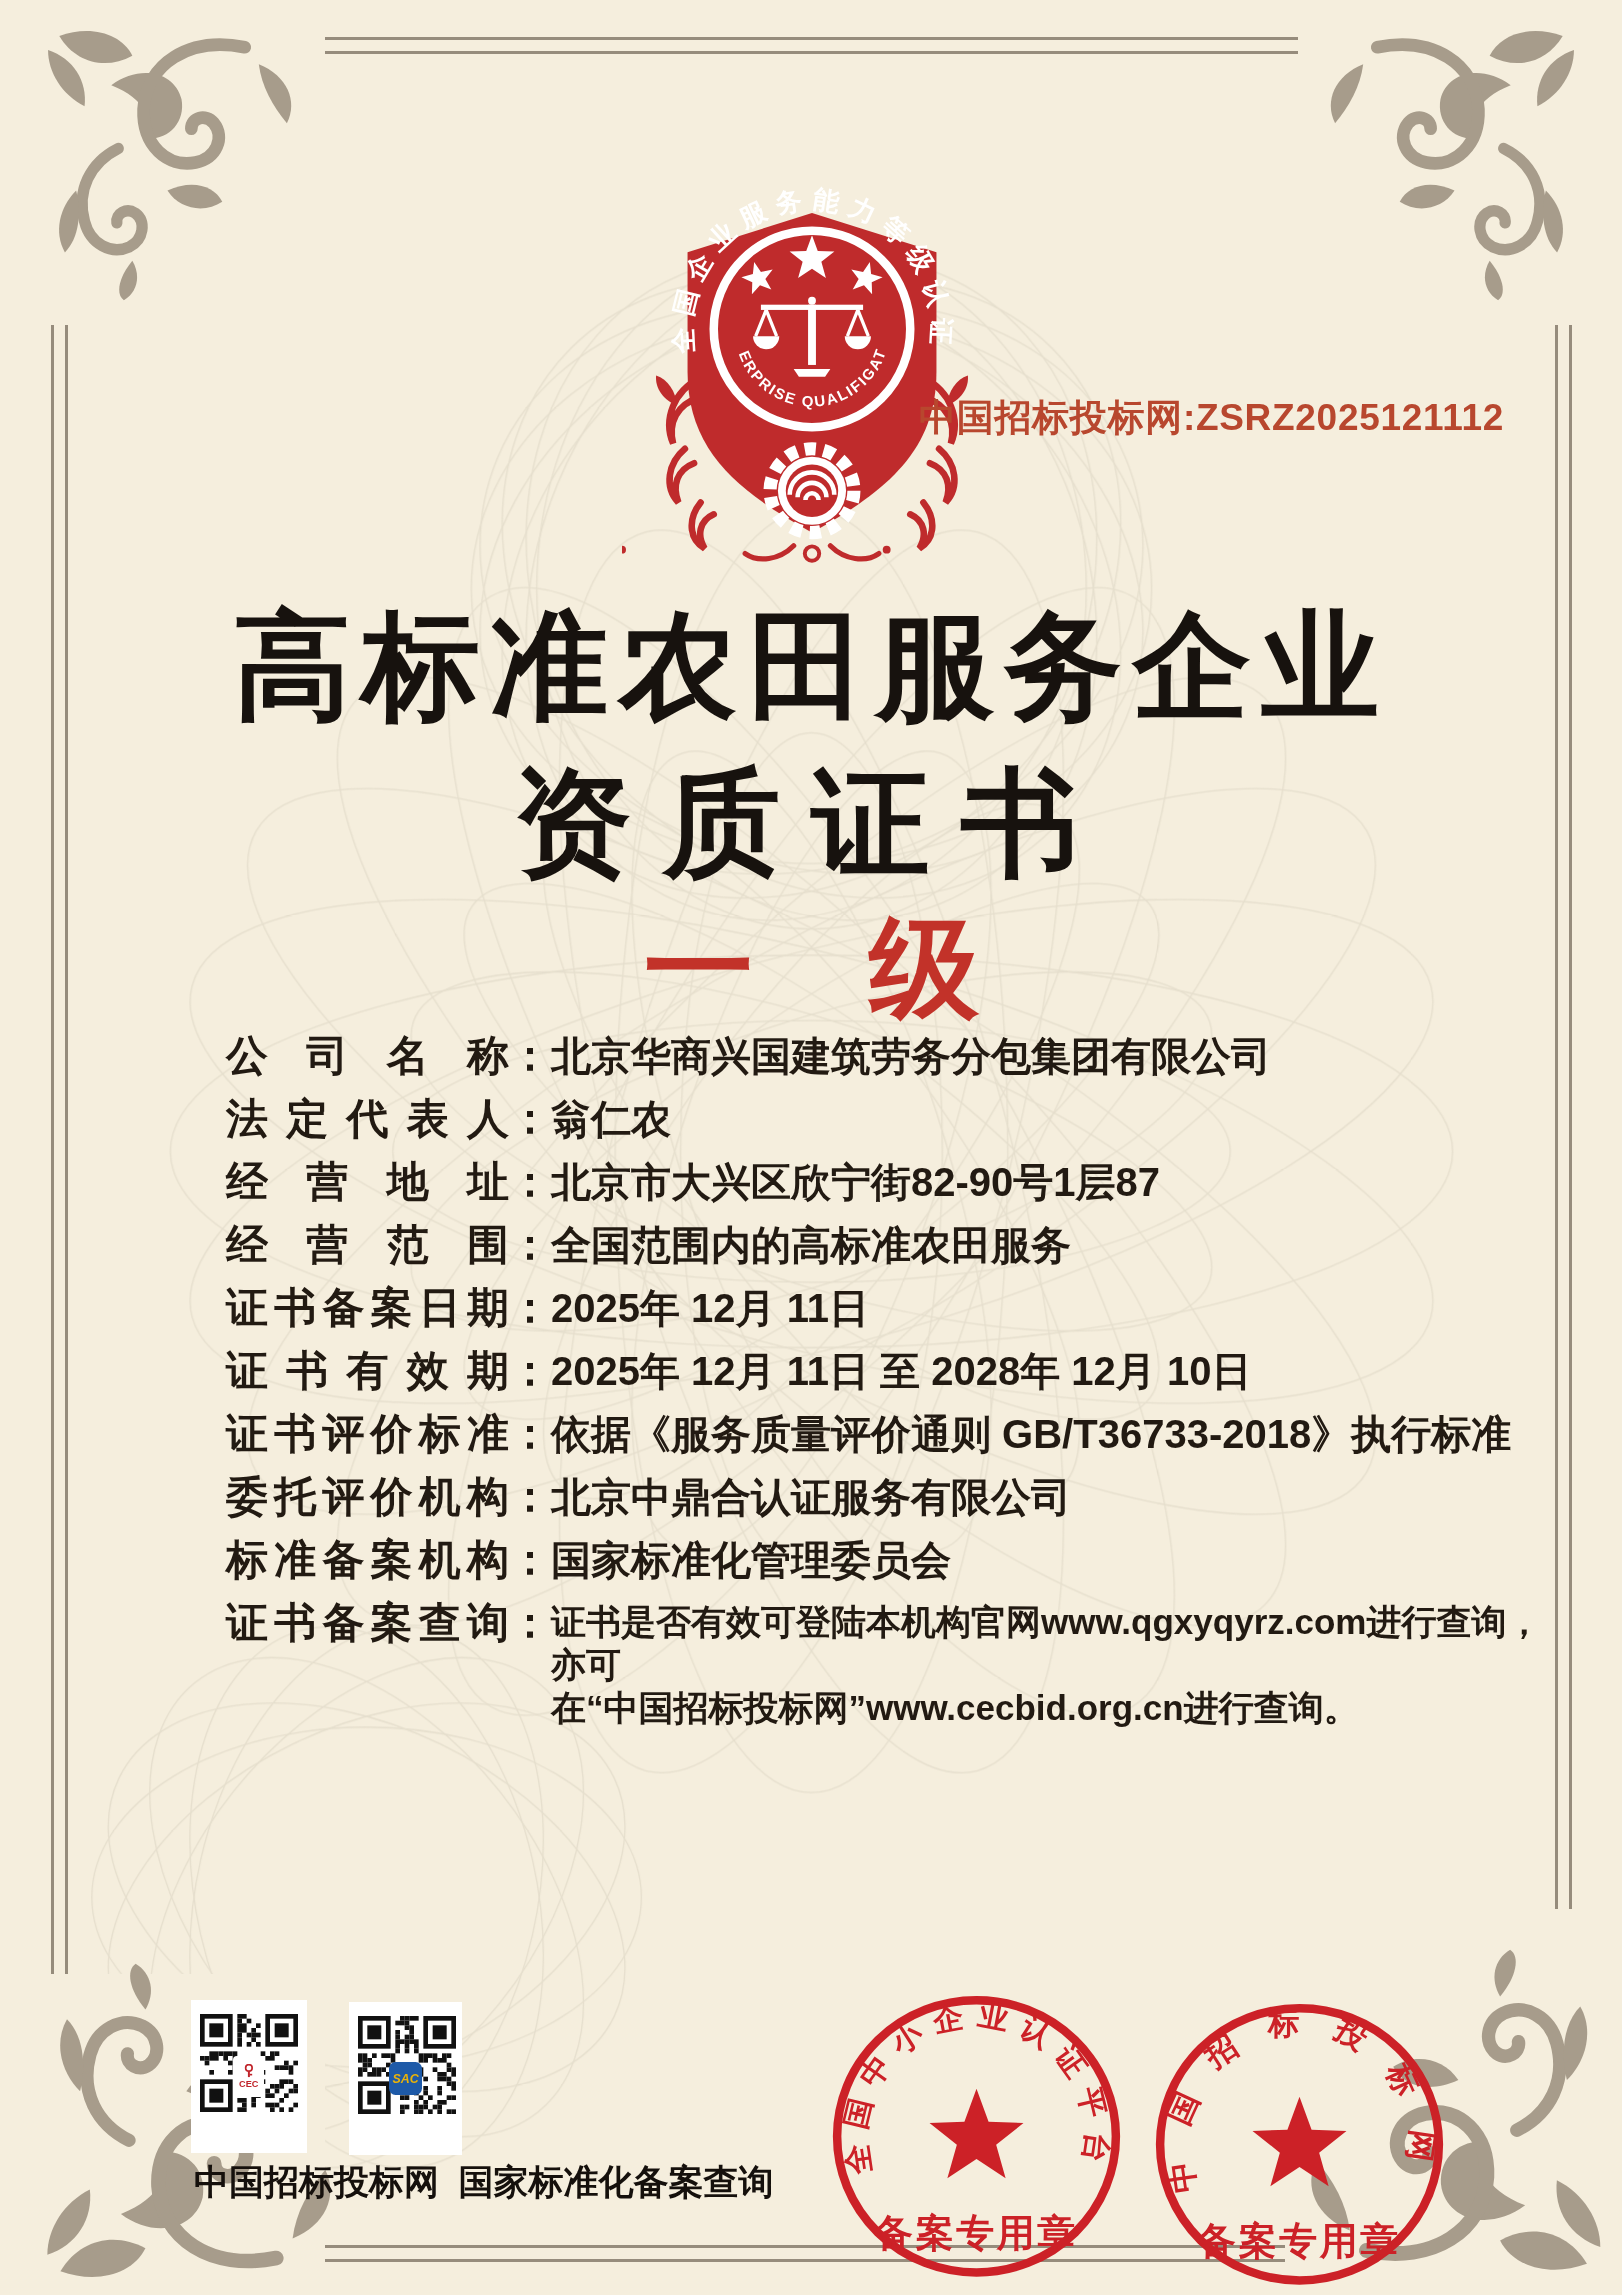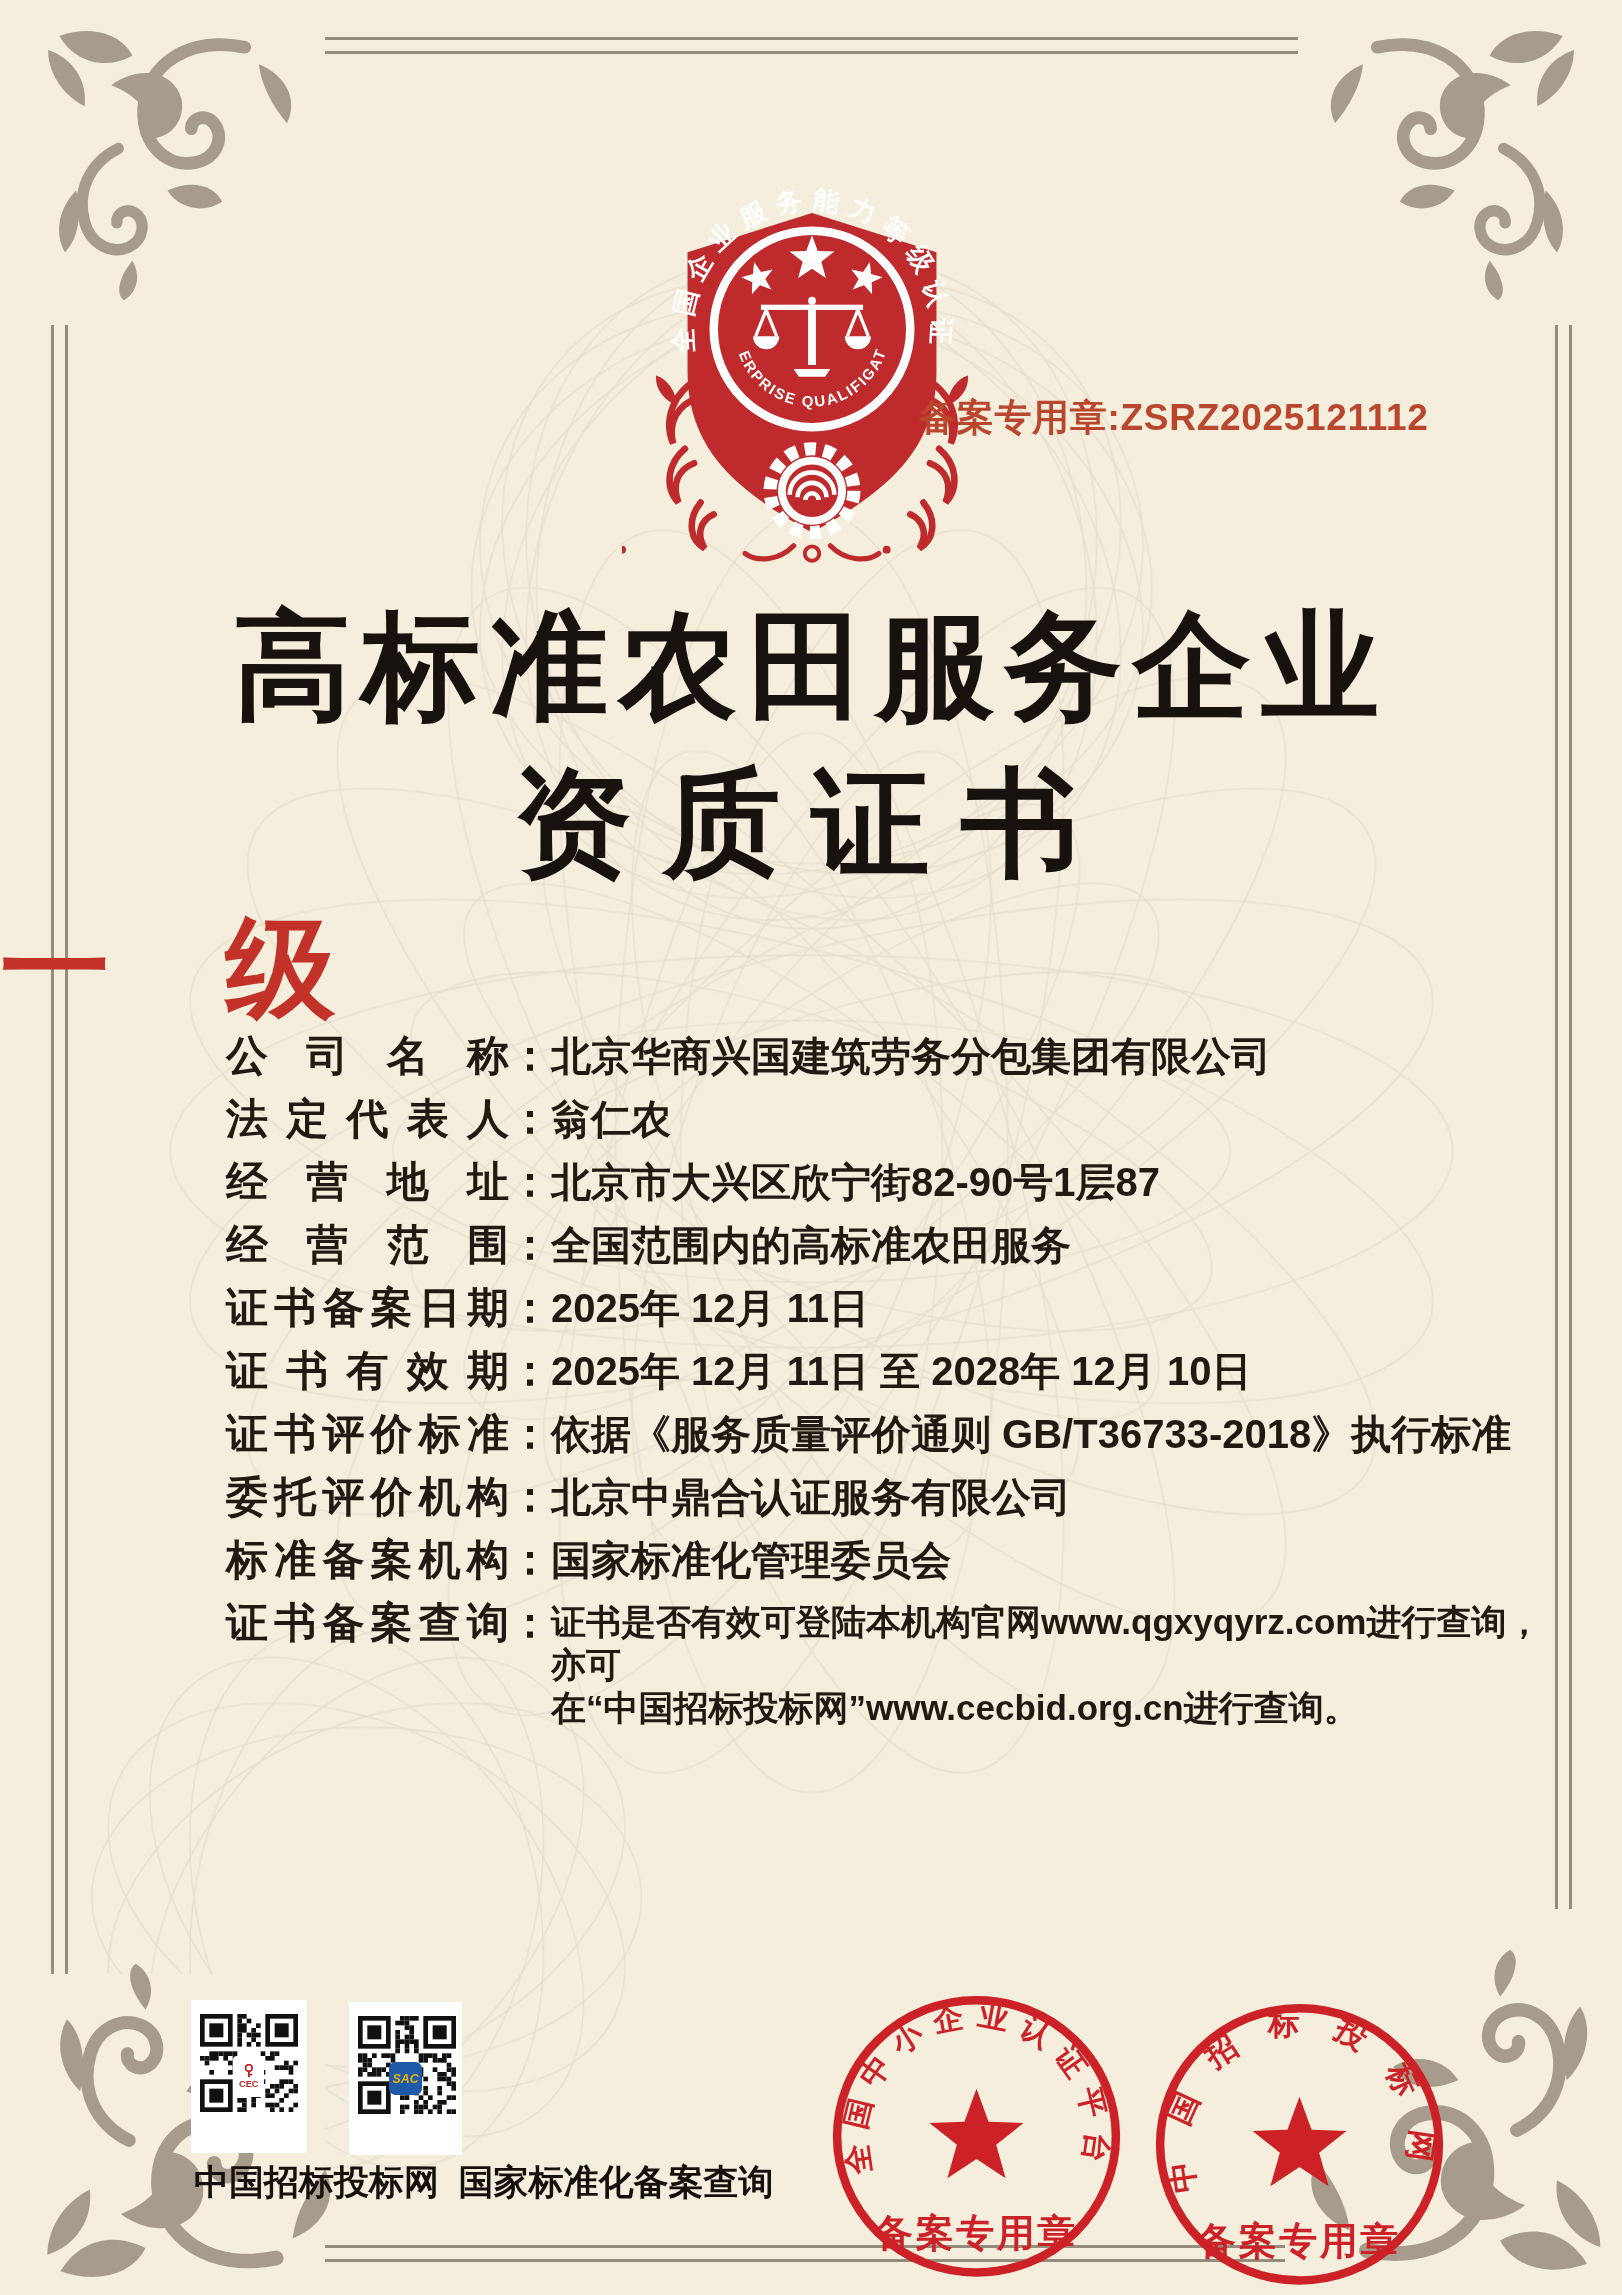--- a/index.html
+++ b/index.html
@@ -12,21 +12,21 @@
   .frame-inner{position:absolute;left:65px;right:65px;top:51px;bottom:47px;border:3.9px solid #968c7c;z-index:1;}
   .patch{position:absolute;width:301px;height:301px;background:#f5eedd;z-index:2;}
   .patch.tl{left:23.6px;top:23.6px;} .patch.tr{right:23.6px;top:23.6px;}
   .patch.bl{left:23.6px;bottom:19.6px;} .patch.br{right:23.6px;bottom:19.6px;height:366px;width:314px;}
   .orn{position:absolute;z-index:3;}
   .emblem{position:absolute;left:622px;top:175px;z-index:4;}
   .certno{position:absolute;left:919px;top:393px;z-index:4;font-size:37px;font-weight:bold;color:#b8472e;letter-spacing:0.7px;white-space:nowrap;}
   .title{position:absolute;left:0;width:1623px;text-align:center;color:#17120e;font-weight:900;z-index:4;white-space:nowrap;}
   .title.l1{top:588px;font-size:118px;letter-spacing:10.5px;}
   .title.l2{top:745px;font-size:118px;letter-spacing:31px;box-sizing:border-box;}
-  .grade{position:absolute;left:0;width:1623px;top:895px;font-size:110px;font-weight:900;color:#c23229;word-spacing:85px;z-index:4;}
+  .grade{position:absolute;left:0;width:1623px;top:895px;text-align:center;font-size:110px;font-weight:900;color:#c23229;word-spacing:85px;z-index:4;}
   .fields{position:absolute;left:226px;top:1033px;width:1361px;z-index:4;color:#221a12;}
   .frow{display:flex;align-items:flex-start;margin-bottom:17px;line-height:46px;}
   .flabel{flex:0 0 283px;font-size:42px;font-weight:900;text-align:justify;text-align-last:justify;white-space:normal;}
   .fcolon{flex:0 0 30px;font-size:42px;font-weight:900;}
   .fvalue{font-size:40px;font-weight:bold;white-space:nowrap;}
   .fvalue.small{font-size:35px;line-height:43px;white-space:normal;width:1021px;}
   .fvalue.small .v2{display:block;}
   
   .qrbox{position:absolute;z-index:4;background:#ffffff;}
   .qrbox .grid{position:absolute;left:9.2px;top:14.4px;}
@@ -170,21 +170,21 @@
     </g>
     <g fill="none" stroke="#bf2b2c" stroke-width="8" stroke-linecap="round">
       <circle cx="290" cy="578" r="11" stroke-width="6"></circle>
       <path d="M262,566 C240,588 208,592 188,578"></path>
       <path d="M318,566 C340,588 372,592 392,578"></path>
       <circle cx="176,572" cy="572" r="6" fill="#bf2b2c" stroke="none"></circle>
       <circle cx="404" cy="572" r="6" fill="#bf2b2c" stroke="none"></circle>
     </g>
   </svg>
 
-  <div class="certno"><span>备案专用章:</span><span>ZSRZ2025121112</span></div>
+  <div class="certno"><span>中国招标投标网:</span><span>ZSRZ2025121112</span></div>
 
   <div class="title l1">高标准农田服务企业</div>
   <div class="title l2">资质证书</div>
   <div class="grade">一 级</div>
 
   <div class="fields">
     <div class="frow">
       <span class="flabel">公司名称</span>
         <span class="fcolon">：</span>
         <span class="fvalue">北京华商兴国建筑劳务分包集团有限公司</span>

